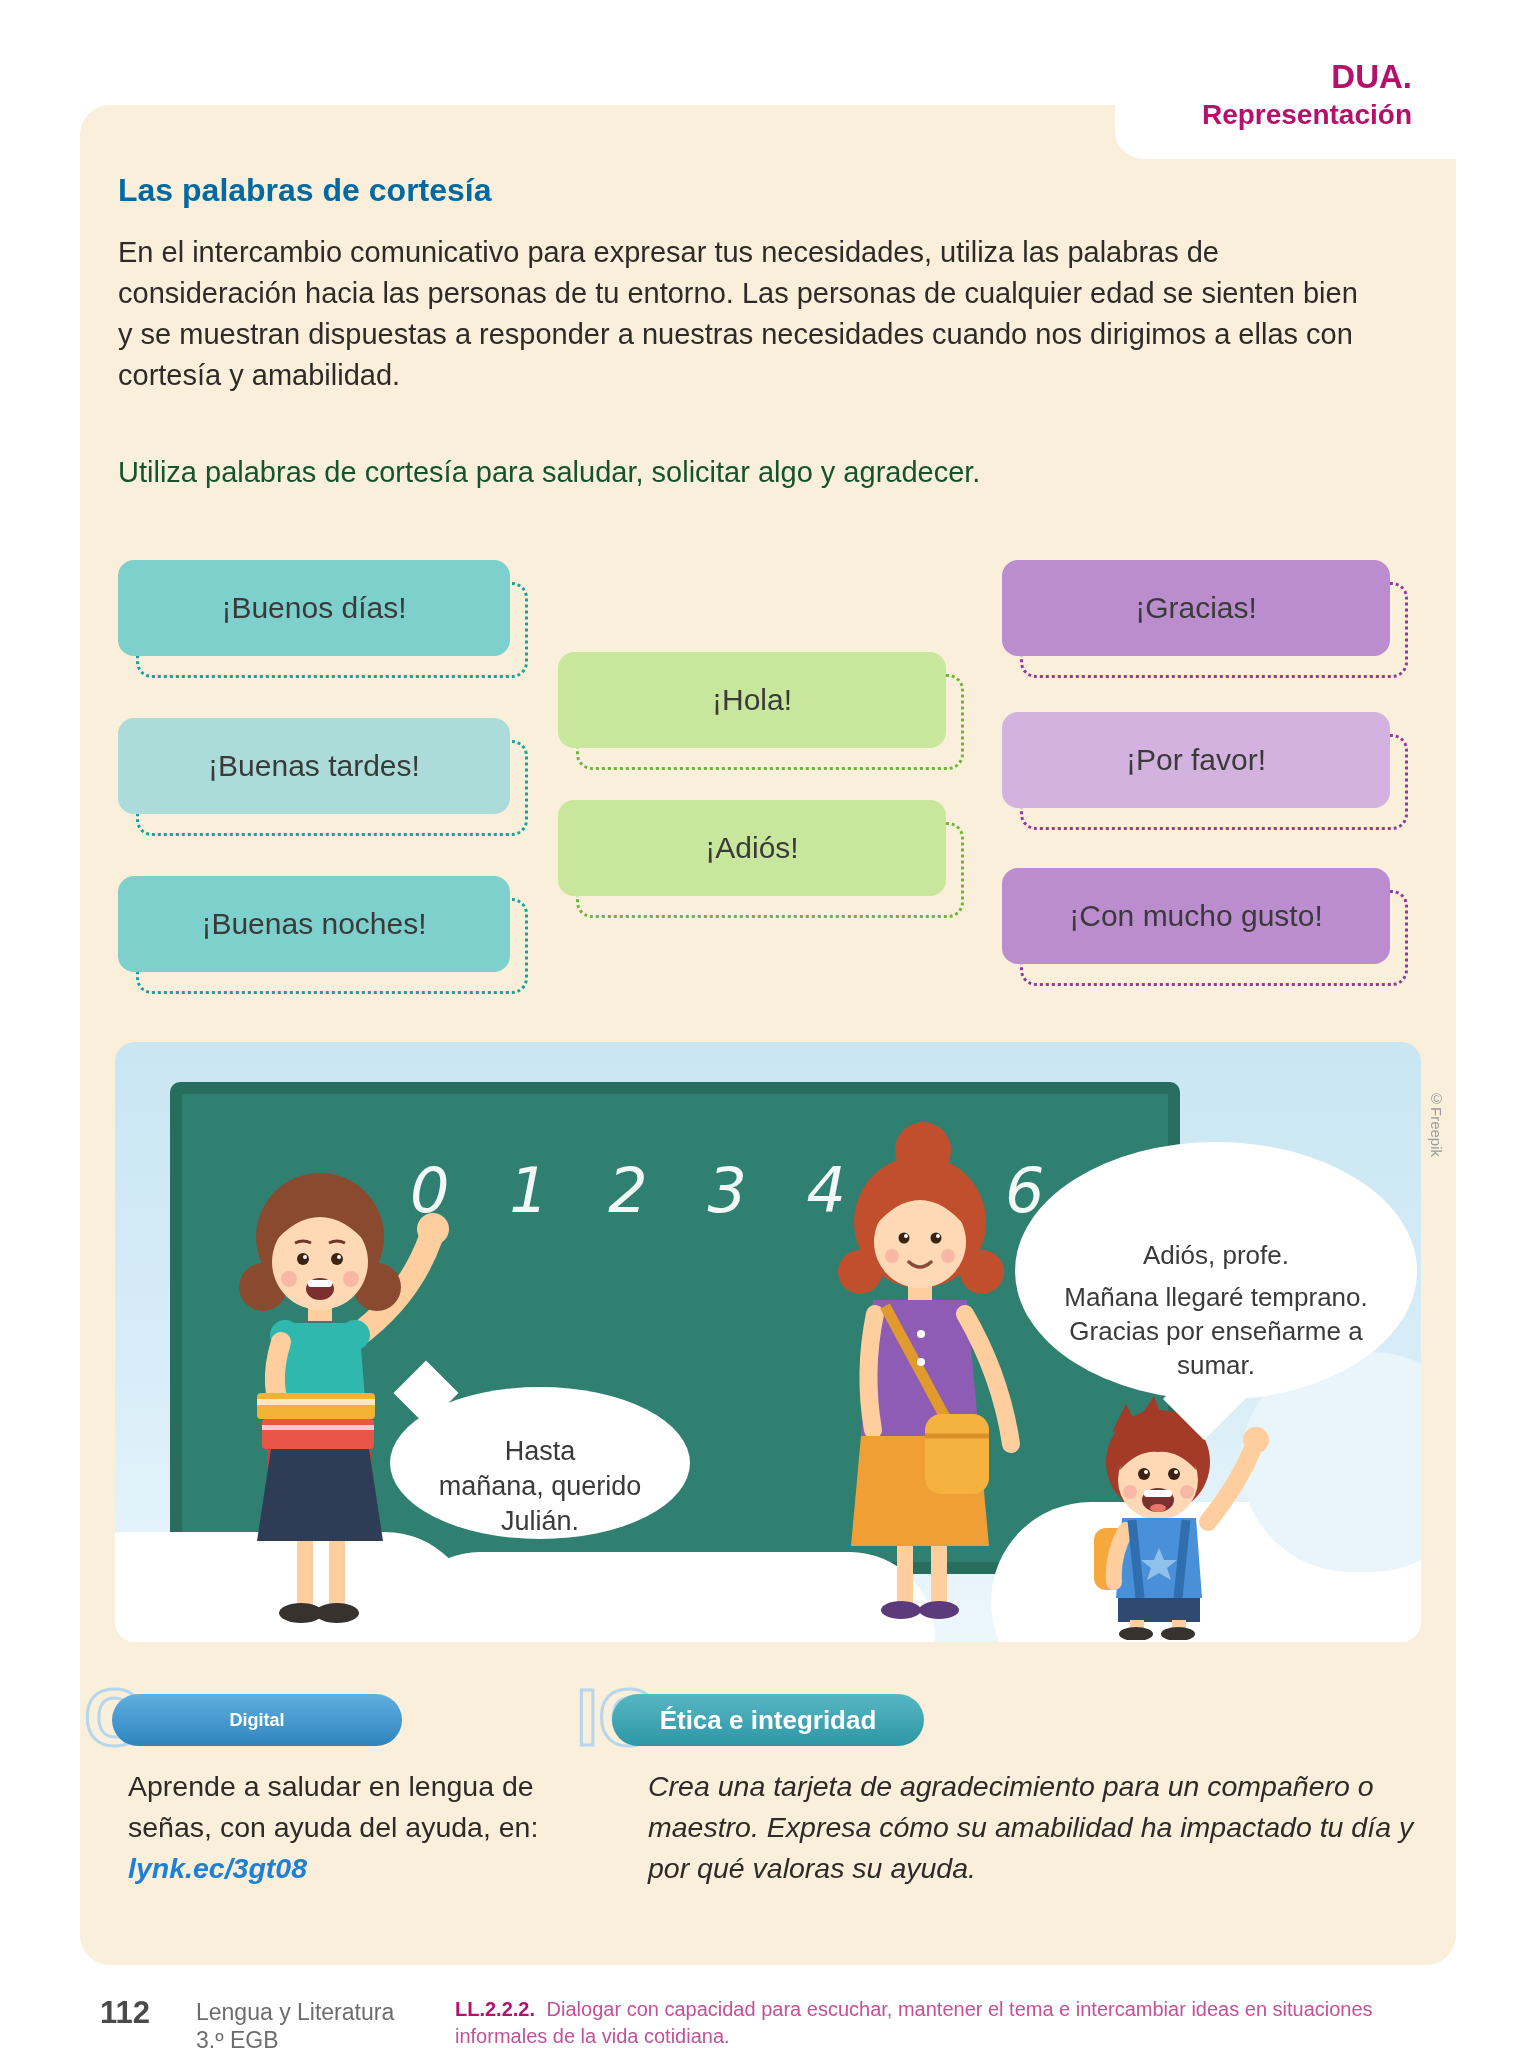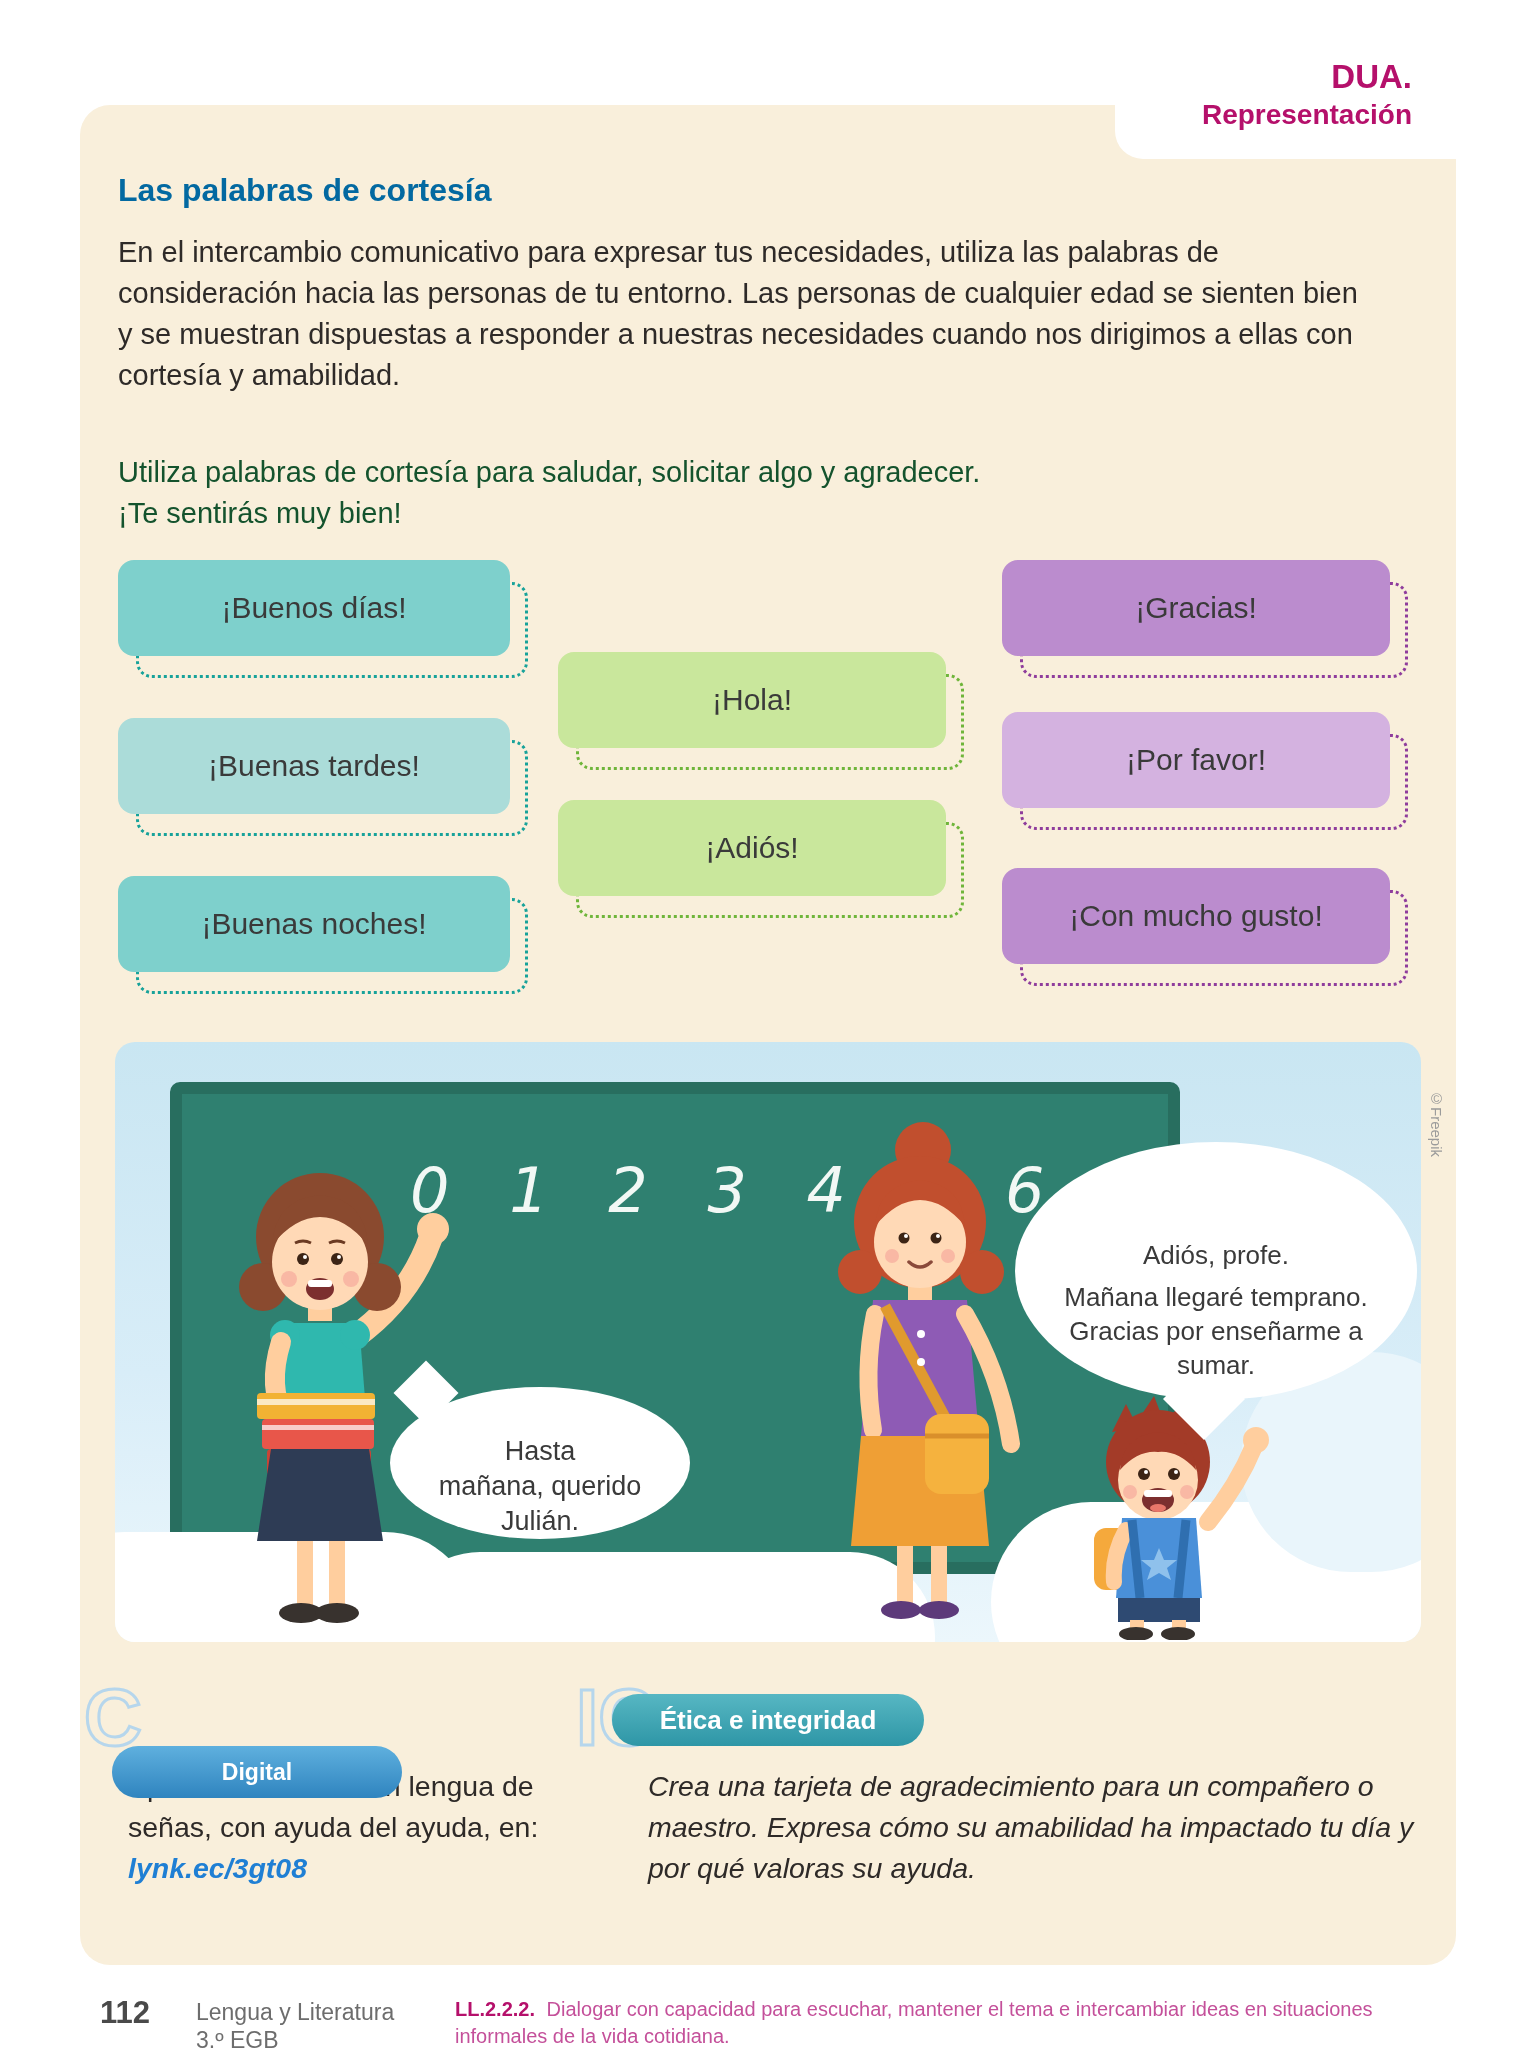--- a/index.html
+++ b/index.html
@@ -60,21 +60,21 @@
 
   .credit { position:absolute; left:1428px; top:1090px; writing-mode:vertical-rl;
             font-size:15px; color:#9b9b9b; }
 
   .deco-letter { position:absolute; font-size:80px; font-weight:bold; color:transparent;
                  -webkit-text-stroke:3px #b6d6ec; z-index:1; }
   .deco-digital { left:84px; top:1672px; }
   .deco-ethics  { left:576px; top:1672px; }
   .pill { position:absolute; height:52px; border-radius:26px; display:flex; align-items:center;
           justify-content:center; color:#ffffff; font-weight:bold; z-index:2; }
-  .pill-digital { left:112px; top:1746px; width:290px; font-size:23px;
+  .pill-digital { left:112px; top:1694px; width:290px; font-size:18px;
                   background:linear-gradient(180deg,#5fb0de,#2f84bf); }
   .pill-ethics  { left:612px; top:1694px; width:312px; font-size:26px;
                   background:linear-gradient(180deg,#57b7c3,#2e96a6); }
   .digital-text { position:absolute; left:128px; top:1766px; width:458px;
                   font-size:28.5px; line-height:41px; color:#2e2a28; }
   .link { color:#1f7fd4; font-weight:bold; font-style:italic; }
   .ethics-text { position:absolute; left:648px; top:1766px; width:788px;
                  font-size:28.5px; line-height:41px; font-style:italic; color:#2e2a28; }
 
   .pagenum { position:absolute; left:100px; top:1995px; font-size:31px; font-weight:bold; color:#4a4a4a; }
@@ -92,21 +92,20 @@
   <div class="dua-tab"></div>
   <div class="dua-text">
     <div class="dua-line1">DUA.</div>
     <div class="dua-line2">Representación</div>
   </div>
 
   <h1 class="title">Las palabras de cortesía</h1>
   <p class="para1">En el intercambio comunicativo para expresar tus necesidades, utiliza las palabras de consideración hacia las personas de tu entorno. Las personas de cualquier edad se sienten bien y se muestran dispuestas a responder a nuestras necesidades cuando nos dirigimos a ellas con cortesía y amabilidad.</p>
   <div class="para2">
     <div>Utiliza palabras de cortesía para saludar, solicitar algo y agradecer.</div>
-    <div>¡Te sentirás muy bien!</div>
   </div>
 
   <div class="card teal" style="left:118px; top:560px; width:392px;">
     <div class="card-dot"></div>
     <div class="card-face">
         <span>¡Buenos días!</span>
       </div>
   </div>
   <div class="card teal-light" style="left:118px; top:718px; width:392px;">
     <div class="card-dot"></div>

